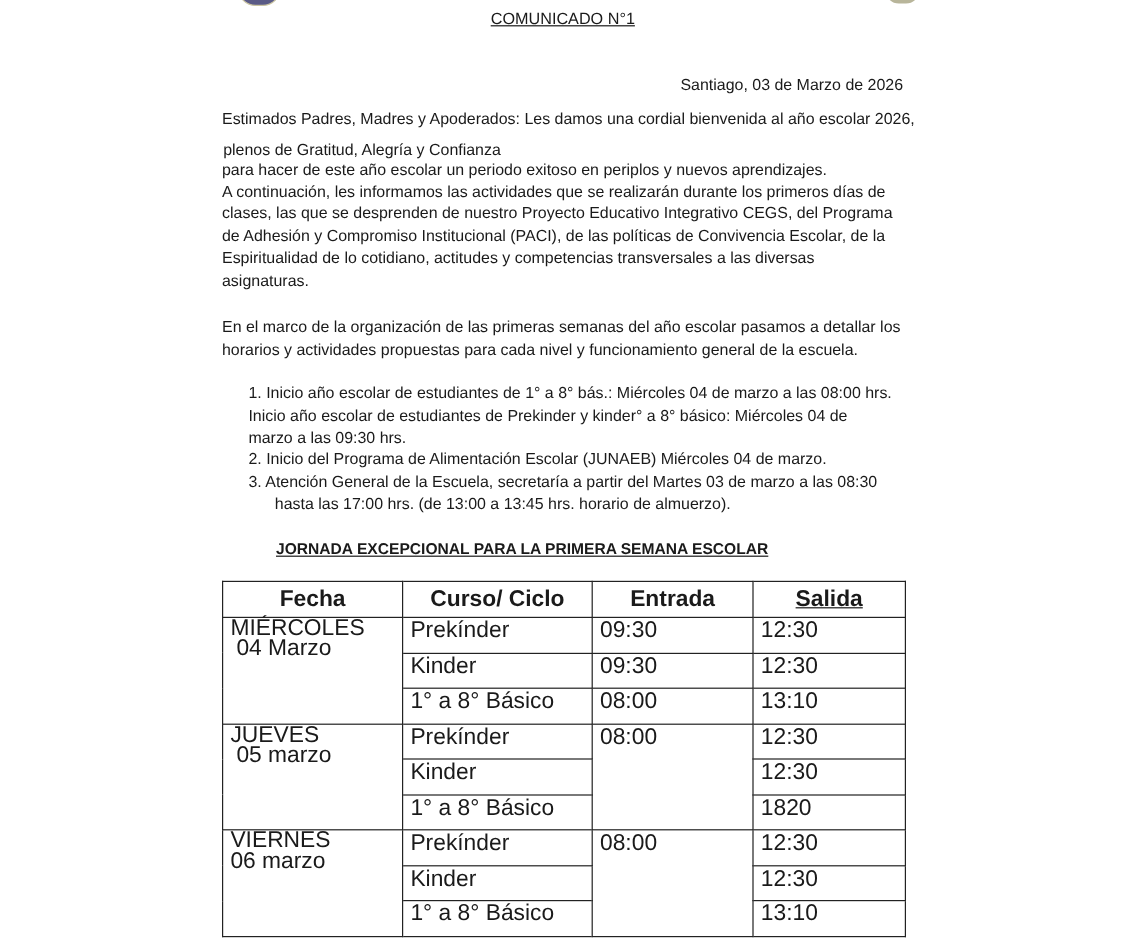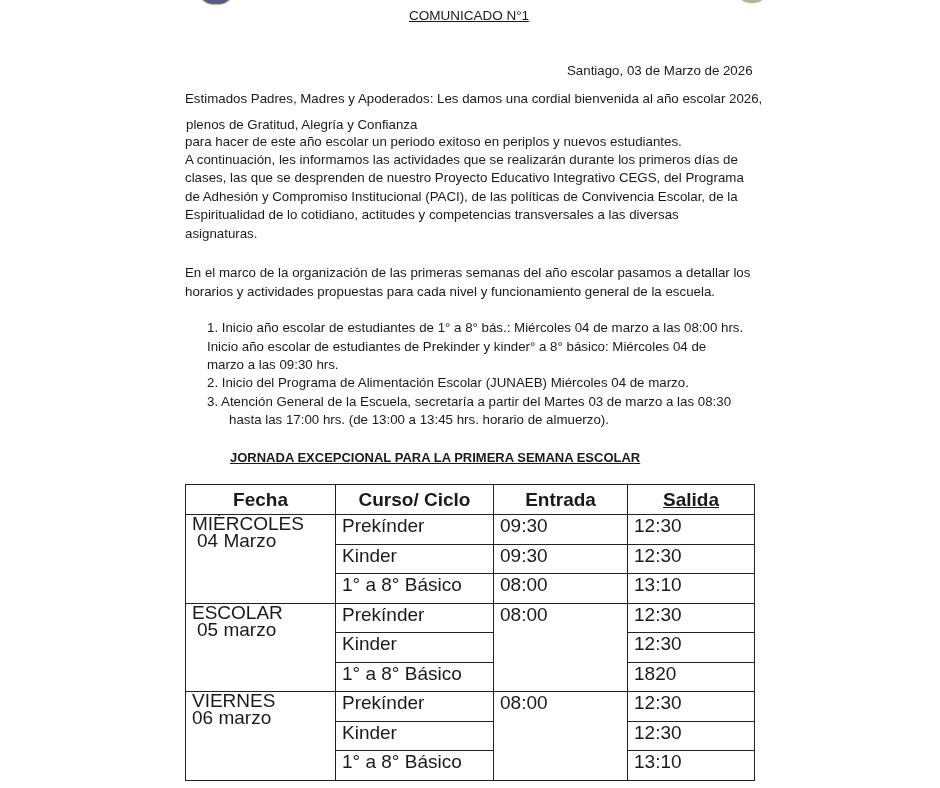--- a/index.html
+++ b/index.html
@@ -68,21 +68,21 @@
 <body>
 
 <div class="logo-left"></div>
 <div class="logo-right"></div>
 
 <div class="title">COMUNICADO N°1</div>
 <div class="t date">Santiago, 03 de Marzo de 2026</div>
 
 <div class="t p1">Estimados Padres, Madres y Apoderados: Les damos una cordial bienvenida al año escolar 2026,</div>
 <div class="t p2">plenos de Gratitud, Alegría y Confianza</div>
-<div class="t p3">para hacer de este año escolar un periodo exitoso en periplos y nuevos estudiantes.</div>
+<div class="t p3">para hacer de este año escolar un periodo exitoso en periplos y nuevos aprendizajes.</div>
 <div class="t p4">A continuación, les informamos las actividades que se realizarán durante los primeros días de</div>
 <div class="t p5">clases, las que se desprenden de nuestro Proyecto Educativo Integrativo CEGS, del Programa</div>
 <div class="t p6">de Adhesión y Compromiso Institucional (PACI), de las políticas de Convivencia Escolar, de la</div>
 <div class="t p7">Espiritualidad de lo cotidiano, actitudes y competencias transversales a las diversas</div>
 <div class="t p8">asignaturas.</div>
 
 <div class="t q1">En el marco de la organización de las primeras semanas del año escolar pasamos a detallar los</div>
 <div class="t q2">horarios y actividades propuestas para cada nivel y funcionamiento general de la escuela.</div>
 
 <div class="t l1">1. Inicio año escolar de estudiantes de 1° a 8° bás.: Miércoles 04 de marzo a las 08:00 hrs.</div>
@@ -118,21 +118,21 @@
     <td class="mid">12:30</td>
   </tr>
   <tr>
     <td class="mid">1° a 8° Básico</td>
     <td class="mid">08:00</td>
     <td class="mid">13:10</td>
   </tr>
 
   <tr>
     <td rowspan="3" class="fecha">
-      <div>ESCOLAR</div>
+      <div>JUEVES</div>
       <div class="indent">05 marzo</div>
     </td>
     <td class="tp2">Prekínder</td>
     <td rowspan="3" class="ent-j">08:00</td>
     <td class="tp2">12:30</td>
   </tr>
   <tr>
     <td class="tp2">Kinder</td>
     <td class="tp2">12:30</td>
   </tr>

